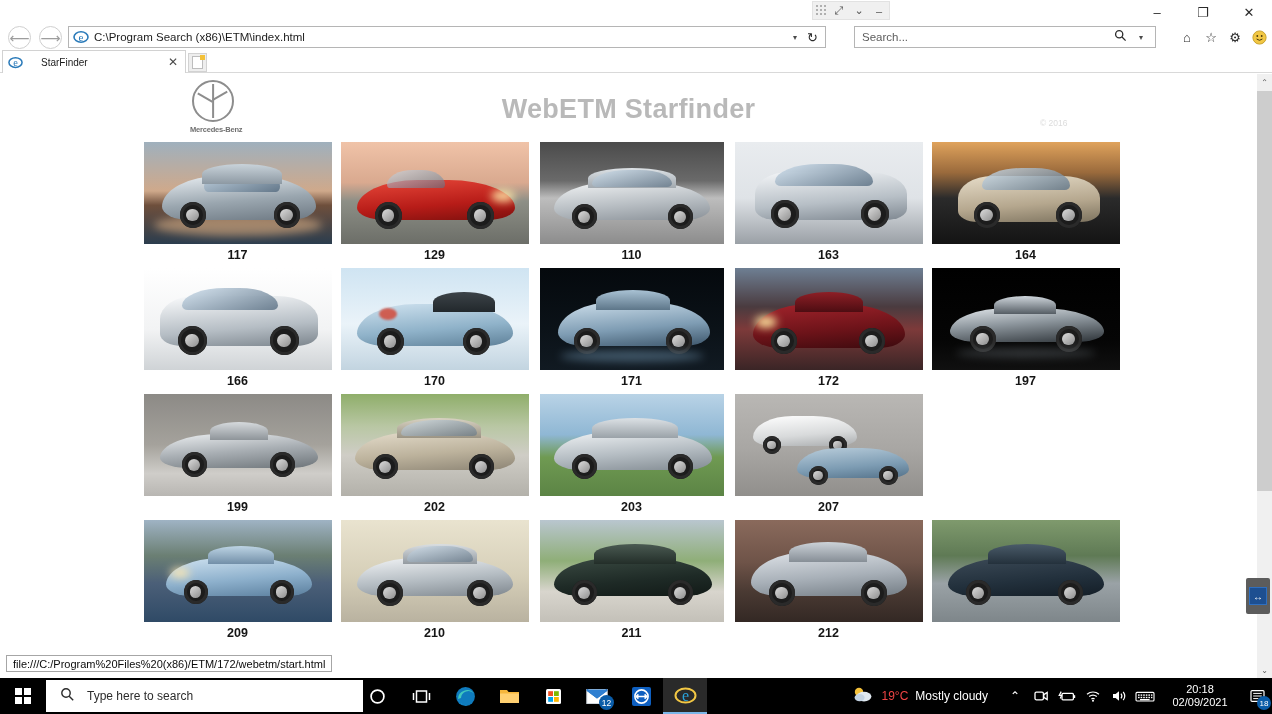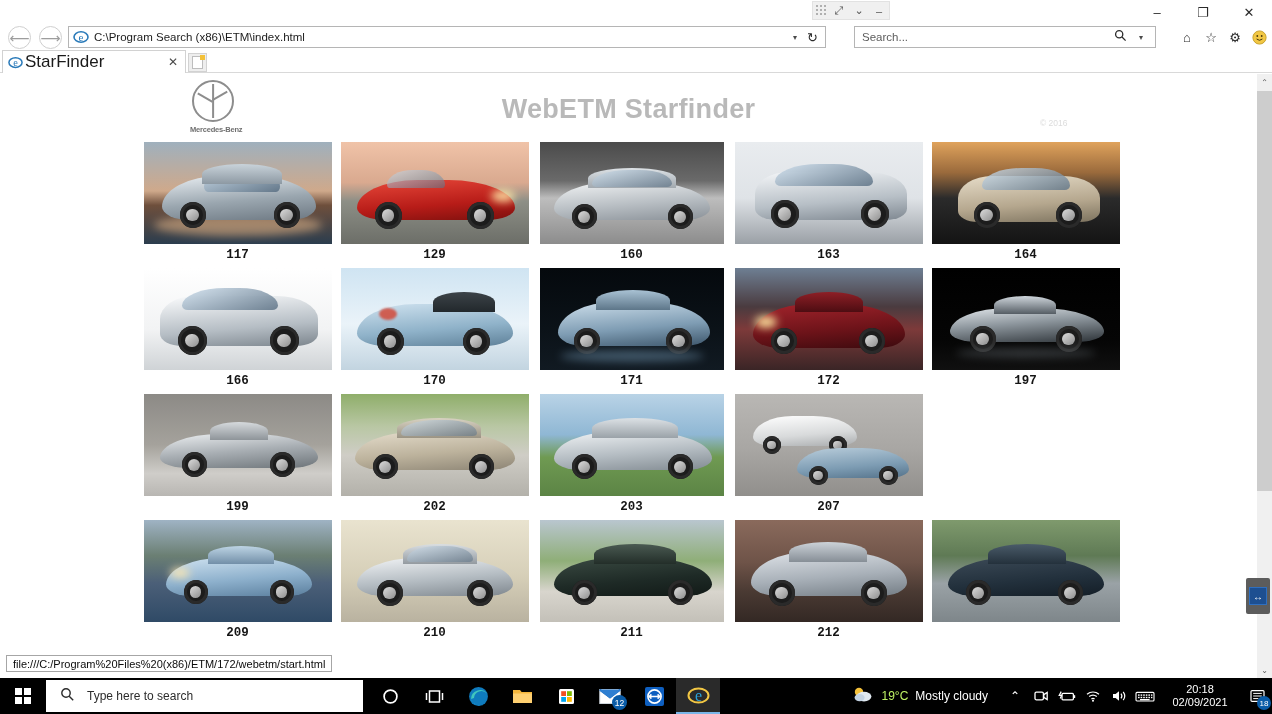--- a/index.html
+++ b/index.html
@@ -61,21 +61,21 @@
   .cmd-ico { width:22px; height:22px; display:flex; align-items:center; justify-content:center;
              font-size:13px; color:#2a2a2a; }
 
   
   .tabrow { position:absolute; left:0; top:50px; width:1272px; height:23px;
             background:#ffffff; border-bottom:1px solid #d9d9d9; }
   .tab { position:absolute; left:2px; top:0; width:184px; height:23px;
          border:1px solid #d2d2d2; border-bottom:none; background:#fff;
          display:flex; align-items:center; }
   .tab-ico { width:15px; height:15px; margin-left:5px; flex:none; position:relative; }
-  .tab-label { font-size:17px; color:#1a1a1a; margin-left:2px; }
+  .tab-label { font-size:10px; color:#1a1a1a; margin-left:18px; }
   .tab-close { margin-left:auto; margin-right:7px; color:#4a4a4a; font-size:12px; }
   .newtab { position:absolute; left:188px; top:3px; width:19px; height:19px;
             background:#eeeeee; border:1px solid #d2d2d2; }
   .newtab i { position:absolute; left:3px; top:2px; width:11px; height:13px;
               background:#fff; border:1px solid #bdbdbd; }
   .newtab b { position:absolute; right:1px; top:1px; width:5px; height:5px; background:#f3c13a; }
 
   
   .viewport { position:absolute; left:0; top:74px; width:1257px; height:604px;
               background:#ffffff; overflow:hidden; }
@@ -92,21 +92,21 @@
   .mb-star.s1 { transform:rotate(120deg); }
   .mb-star.s2 { transform:rotate(240deg); }
   .mb-word { font-size:7.5px; color:#6f6f6f; margin-top:3px; letter-spacing:-0.2px;
              font-weight:bold; white-space:nowrap; }
 
   .page-title { position:absolute; left:0; top:20px; width:1257px; text-align:center;
                 font-size:27px; font-weight:bold; color:#b9b9b9; letter-spacing:0.3px; }
   .copyright { position:absolute; left:1040px; top:44px; font-size:8.5px; color:#dcdcdc; }
 
   .grid { padding:0 0 0 0; }
-  .grid-row { display:flex; margin-bottom:6px;font-family:Liberation Mono, monospace; }
+  .grid-row { display:flex; margin-bottom:6px; }
   .cell { width:197px; margin-right:0; display:flex; flex-direction:column; align-items:center; }
   .cell:first-child { margin-left:139px; }
   .thumb { width:188px; height:102px; overflow:hidden; position:relative; }
   .thumb.w184 { width:184px; }
   .cell-label { font-size:12.5px; font-weight:bold; color:#151515; margin-top:4px; }
 
   
   .car { position:absolute; inset:0; }
   .body { position:absolute; border-radius:38% 42% 18% 18% / 70% 70% 30% 30%; }
   .wheel { position:absolute; border-radius:50%; background:#1c1c1c;
@@ -142,30 +142,30 @@
   .taskbar { position:absolute; left:0; top:678px; width:1272px; height:36px; background:#000000; }
   .start { position:absolute; left:0; top:0; width:46px; height:36px;
            display:flex; align-items:center; justify-content:center; }
   .winlogo { width:16px; height:16px; display:grid; grid-template-columns:1fr 1fr;
              grid-template-rows:1fr 1fr; gap:2px; }
   .winlogo i { background:#ffffff; display:block; }
   .tb-search { position:absolute; left:46px; top:2px; width:317px; height:32px;
                background:#ffffff; display:flex; align-items:center; }
   .tb-search .mag { margin-left:14px; color:#2b2b2b; font-size:14px; }
   .tb-search span.ph { font-size:12px; color:#2c2c2c; margin-left:12px; }
-  .tb-icons { position:absolute; left:368px; top:0; height:36px; display:flex; align-items:center; }
+  .tb-icons { position:absolute; left:355px; top:0; height:36px; display:flex; align-items:center; }
   .tb-ico { width:44px; height:36px; display:flex; align-items:center; justify-content:center;
             position:relative; }
   .tb-ico.active { border-bottom:2px solid #7ab6e8; background:#2a2a2a; }
   .badge { position:absolute; right:5px; bottom:4px; min-width:15px; height:15px;
            border-radius:50%; background:#0a5ca8; color:#fff; font-size:8.5px;
            display:flex; align-items:center; justify-content:center; padding:0 2px; }
   .tray { position:absolute; right:0; top:0; height:36px; display:flex; align-items:center; }
   .weather { display:flex; align-items:center; gap:7px; margin-right:14px; }
-  .weather .temp { font-size:12px; color:#bef264; }
+  .weather .temp { font-size:12px; color:#ef4444; }
   .weather .desc { font-size:12px; color:#ffffff; }
   .tray-ico { width:26px; height:36px; display:flex; align-items:center; justify-content:center;
               color:#ffffff; font-size:12px; }
   .clock { width:84px; height:36px; display:flex; flex-direction:column; align-items:center;
            justify-content:center; color:#fff; font-size:11px; line-height:13px; }
   .action-center { width:30px; height:36px; display:flex; align-items:center; justify-content:center;
                    position:relative; color:#fff; font-size:13px; }
   .ac-badge { position:absolute; right:1px; bottom:4px; min-width:14px; height:14px;
               border-radius:50%; background:#0a5ca8; color:#fff; font-size:8px;
               display:flex; align-items:center; justify-content:center; }
@@ -296,21 +296,21 @@
 
         <div class="cell">
           <div class="thumb w184">
             <div class="car" style="background:linear-gradient(180deg,#4b4b4b 0%,#6a6a6a 38%,#bdbdbd 55%,#8c8c8c 100%)"></div>
             <div class="body" style="left:14px;top:40px;width:156px;height:38px;background:linear-gradient(175deg,#f2f4f5,#b9bfc4 55%,#8a9198)"></div>
             <div class="roof" style="left:48px;top:26px;width:88px;height:20px;background:linear-gradient(180deg,#dde2e6,#a2a9af)"></div>
             <div class="glass" style="left:52px;top:28px;width:80px;height:17px;opacity:.7"></div>
             <div class="wheel" style="left:32px;top:62px;width:25px;height:25px"></div>
             <div class="wheel" style="left:128px;top:62px;width:25px;height:25px"></div>
           </div>
-          <div class="cell-label">160</div>
+          <div class="cell-label">110</div>
         </div>
 
         <div class="cell">
           <div class="thumb">
             <div class="car" style="background:linear-gradient(180deg,#e9ecef 0%,#dfe3e7 55%,#9aa0a6 100%)"></div>
             <div class="body" style="left:20px;top:30px;width:152px;height:48px;background:linear-gradient(175deg,#f4f6f8,#b7bfc6 60%,#7f8891);border-radius:22% 26% 14% 14% / 46% 46% 24% 24%"></div>
             <div class="glass" style="left:40px;top:22px;width:98px;height:22px;opacity:.85"></div>
             <div class="wheel" style="left:36px;top:58px;width:28px;height:28px"></div>
             <div class="wheel" style="left:126px;top:58px;width:28px;height:28px"></div>
           </div>

